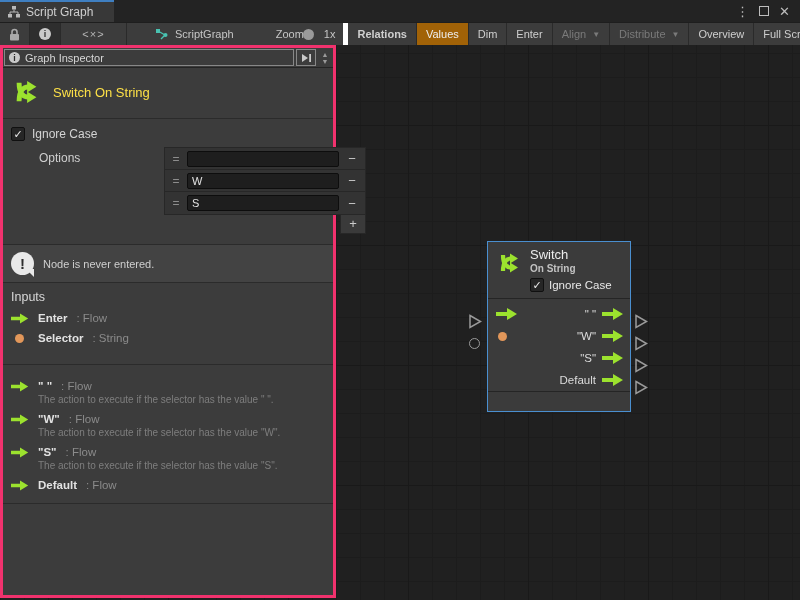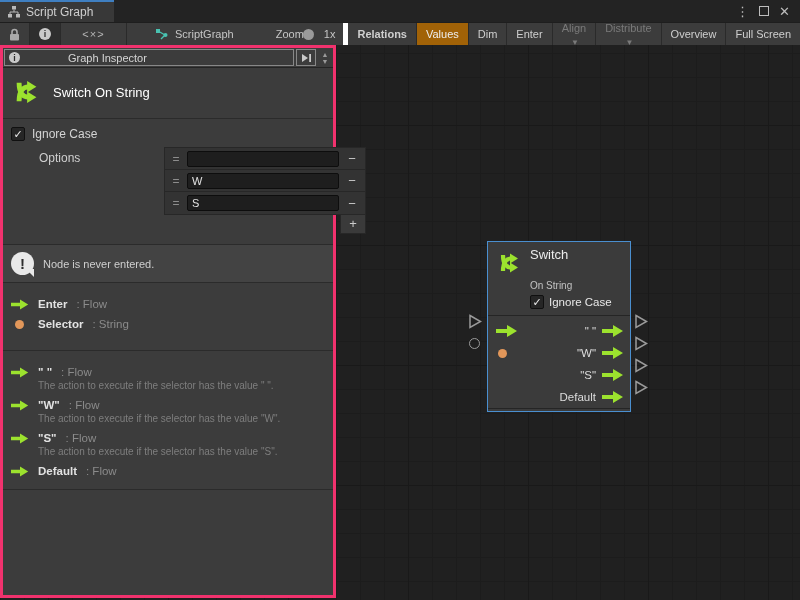--- a/index.html
+++ b/index.html
@@ -18,21 +18,21 @@
 
   
   .toolbar { position:absolute; top:22px; left:0; right:0; height:23px; background:#3c3c3c;
              border-top:1px solid #1e1e1e; display:flex; align-items:stretch;
              font-size:11px; color:#cfcfcf; }
   .tbtn { display:flex; align-items:center; justify-content:center; gap:4px;
           padding:0 9px; border-right:1px solid #2a2a2a; white-space:nowrap; }
   .tbtn.no-sep { border-right:none; }
   .tbtn.pressed { background:#2e2e2e; }
   .tbtn.active  { background:#a16207; color:#eee; }
-  .tbtn.disabled { color:#7a7a7a;flex-direction:column; }
+  .tbtn.disabled { color:#7a7a7a; }
   .lbl { display:flex; align-items:center; gap:6px; padding:0 8px; color:#c6c6c6; }
   .code-glyph { color:#b5b5b5; letter-spacing:1px; }
   .info-circle { width:12px; height:12px; border-radius:50%; background:#c9c9c9; color:#2d2d2d;
                  font-size:9px; font-weight:bold; display:flex; align-items:center; justify-content:center; }
   .zoom-slider { width:92px; height:23px; position:relative; margin:0 2px; }
   .zoom-track { position:absolute; top:11px; left:0; right:0; height:2px; background:#8a8a8a; }
   .zoom-knob  { position:absolute; top:6px; right:0; width:11px; height:11px; border-radius:50%; background:#9a9a9a; }
   .caret { font-size:8px; margin-left:2px; }
   .tb-right { margin-left:auto; display:flex; align-items:stretch; }
 
@@ -44,49 +44,49 @@
       linear-gradient(#1c1c1c 1px, transparent 1px),
       linear-gradient(90deg, #1c1c1c 1px, transparent 1px);
     background-size:120px 120px, 120px 120px, 24px 24px, 24px 24px;
     background-position:48px 80px, 48px 80px, 0 8px, 0 8px;padding-left:48px; }
 
   
   .vs-node { position:absolute; left:487px; top:196px; width:144px; height:171px;
              background:#3b3b3b; border:1px solid #4a8fd0; }
   .node-header { padding:5px 8px 6px; display:flex; gap:8px; border-bottom:1px solid #252525; }
   .node-title { font-size:13px; color:#ececec; }
-  .node-sub   { font-size:10px; color:#c2c2c2; margin-top:18px; }
+  .node-sub   { font-size:10px; color:#c2c2c2; margin-top:1px;font-weight:bold; }
   .node-check { display:flex; align-items:center; gap:5px; margin-top:4px; font-size:11.5px; color:#e8e8e8; }
   .checkbox { width:14px; height:14px; flex:none; background:#262626; border:1px solid #101010; border-radius:2px;
               color:#ececec; font-size:11px; line-height:12px; text-align:center; }
   .node-body { padding-top:4px; }
   .n-row { height:22px; position:relative; }
   .n-left  { position:absolute; left:8px;  top:5px; display:flex; align-items:center; }
   .n-right { position:absolute; right:6px; top:5px; display:flex; align-items:center; gap:6px; }
   .n-label { font-size:11.5px; color:#dcdcdc; }
   .node-footer { height:9px; border-top:1px solid #252525; }
   .dot { width:9px; height:9px; border-radius:50%; background:#e2975a; }
   .conn { position:absolute; }
   .hollow-circle { width:11px; height:11px; border:1.5px solid #9a9a9a; border-radius:50%; }
 
   
   .inspector { position:absolute; top:45px; left:0; width:336px; height:553px;
                border:3px solid #f1326e; background:#3c3c3c; display:flex; flex-direction:column;
                color:#cfcfcf; font-size:11px; }
   .insp-header { height:20px; flex:none; display:flex; align-items:stretch; background:#3c3c3c;
                  border-bottom:1px solid #242424; padding:1px; gap:2px; }
   .insp-titlebox { flex:1; border:1px solid #888; display:flex; align-items:center; gap:5px; padding:0 4px; }
-  .insp-title { font-size:11px; color:#d6d6d6;margin-left:43px; }
+  .insp-title { font-size:11px; color:#d6d6d6; }
   .dock-btn { width:20px; border:1px solid #888; display:flex; align-items:center; justify-content:center; color:#c9c9c9; }
   .scrubber { width:14px; display:flex; flex-direction:column; align-items:center; justify-content:center; color:#9a9a9a; }
   .scrub-arrow { font-size:7px; line-height:7px; }
 
   .title-block { flex:none; display:flex; align-items:center; gap:12px; padding:9px 8px 11px;
                  border-bottom:1px solid #2b2b2b; }
-  .title-text { font-size:13px; color:#ffffff; }
+  .title-text { font-size:13px; color:#fde047; }
 
   .props { flex:none; padding:8px 8px 6px; }
   .row-check { display:flex; align-items:center; gap:7px; margin-bottom:6px; color:#d4d4d4; font-size:12px; }
   .row-options { display:flex;margin-left:28px; }
   .opt-label { width:125px; flex:none; font-size:12px; color:#cfcfcf; padding-top:4px; }
   .opt-list { flex:1; background:#2f2f2f; border:1px solid #272727; }
   .opt-row { height:22px; display:flex; align-items:center; background:#333333; border-bottom:1px solid #272727; }
   .opt-handle { width:22px; flex:none; text-align:center; color:#8d8d8d; font-size:12px; }
   .opt-input { flex:1; min-width:0; height:16px; background:#1e1e1e; border:1px solid #0d0d0d; border-radius:2px;
                color:#e2e2e2; font-size:11px; padding:0 4px; font-family:"Liberation Sans",sans-serif; }
@@ -334,20 +334,21 @@
         </div>
       </div>
     </div>
 
     <div class="warning">
       <span class="warn-icon">!</span>
       <span>Node is never entered.</span>
     </div>
 
     <div class="section bordered">
+      <div class="sec-title">Inputs</div>
       <div class="port-row">
         <span class="picon">
           <svg width="18" height="11" viewBox="0 0 22 12">
             <path d="M0 4 h11 v-4 l10 6 -10 6 v-4 h-11 z" fill="#9ce22e"></path>
           </svg>
         </span>
         <span class="port-name">Enter</span>
         <span class="port-type">: Flow</span>
       </div>
       <div class="port-row" style="margin-bottom:16px;">

